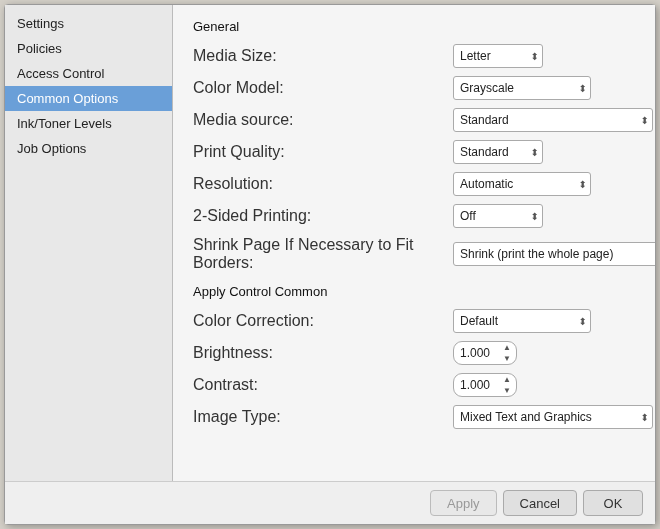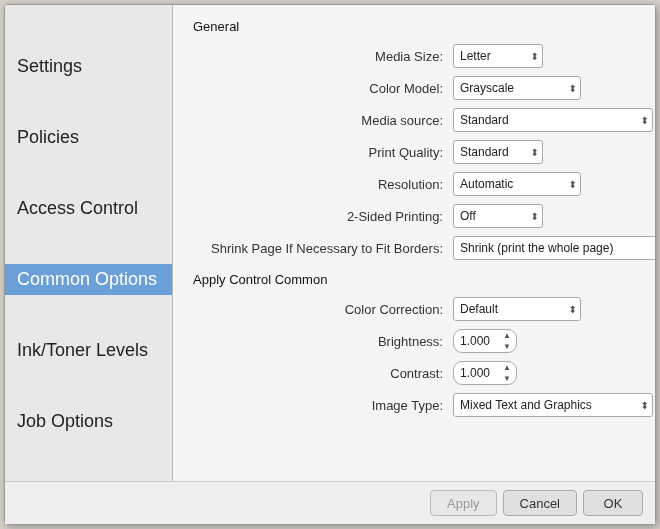--- a/index.html
+++ b/index.html
@@ -39,23 +39,22 @@
       background: #e8e8e8;
       border-right: 1px solid #bbb;
       padding-top: 6px;
       flex-shrink: 0;
     }
 
     .sidebar-item {
       padding: 5px 12px;
       cursor: pointer;
       color: #222;
-      font-size: 18px;
+      font-size: 13px;
       border-radius: 0;
-      margin-top: 40px;
     }
 
     .sidebar-item.active {
       background: #6a9fd8;
       color: #fff;
     }
 
     
     .main-content {
       flex: 1;
@@ -72,24 +71,24 @@
     }
 
     .form-row {
       display: flex;
       align-items: center;
       margin-bottom: 8px;
     }
 
     .form-label {
       width: 260px;
-      text-align: right;
+      text-align: left;
       padding-right: 10px;
       color: #333;
-      font-size: 13px;
+      font-size: 16px;
       flex-shrink: 0;
     }
 
     .form-control {
       display: flex;
       align-items: center;
       justify-content: flex-end;
     }
 
     select {
@@ -117,21 +116,21 @@
       position: absolute;
       right: 4px;
       top: 50%;
       transform: translateY(-50%);
       font-size: 10px;
       color: #555;
       pointer-events: none;
     }
 
     .select-sm { width: 90px; }
-    .select-md { width: 128px; }
+    .select-md { width: 138px; }
     .select-lg { width: 200px; }
     .select-xl { width: 230px; }
 
     .section-divider {
       margin: 12px 0 10px 0;
     }
 
     
     .dialog-footer {
       display: flex;

